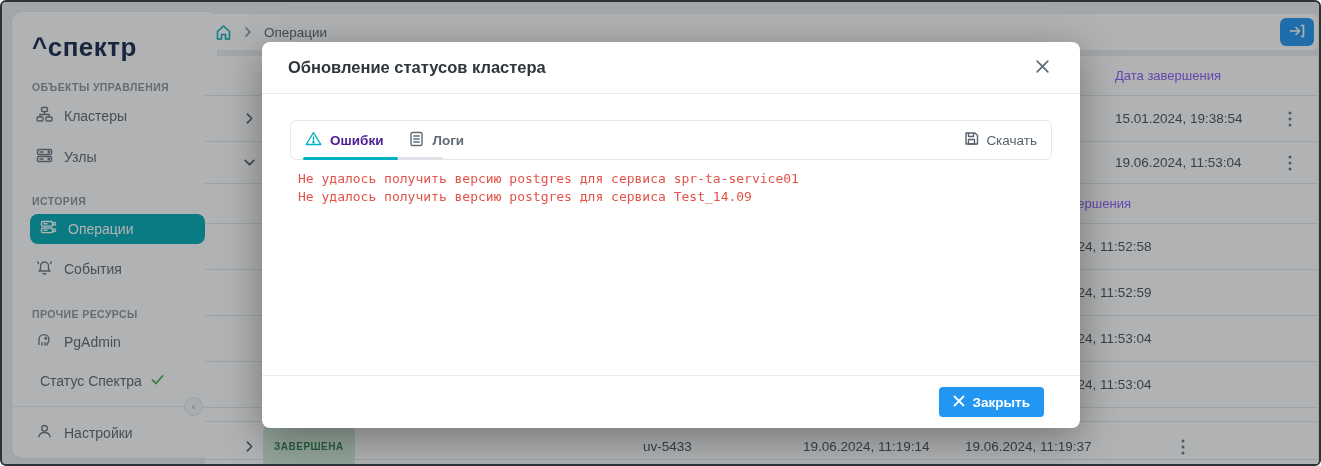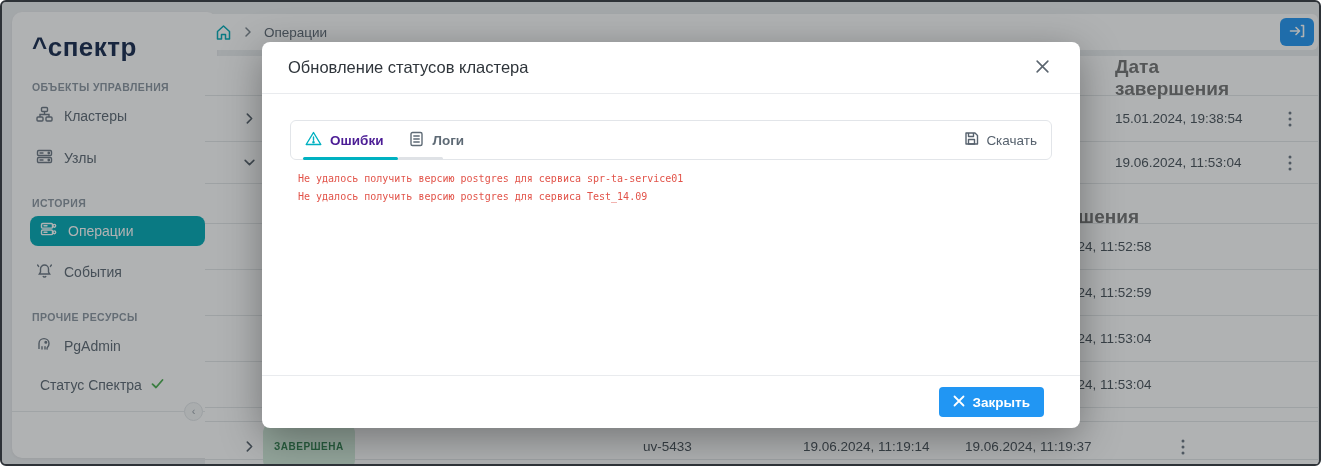--- a/index.html
+++ b/index.html
@@ -24,47 +24,47 @@
   .crumb-home { display:flex; align-items:center; cursor:pointer; }
   .crumb-sep { margin:0 10px; color:#7a848d; display:flex; align-items:center; }
   .crumb-label { color:#5d6873; font-size:13.5px; }
   .tb-spacer { flex:1; }
   .logout-btn { width:34px; height:28px; border-radius:6px; background:#2196f3; display:flex; align-items:center; justify-content:center; cursor:pointer; border:none; }
 
   
   .table-card { position:absolute; left:203px; top:54px; width:1113px; height:408px; background:#fff; }
   .trow { display:grid; grid-template-columns:58px 380px 160px 150px 150px 159px 56px; align-items:center; border-bottom:1px solid #e4e6e9; background:#fff; }
   .trow.sub { grid-template-columns:58px 290px 160px 150px 150px 160px 145px; }
-  .th { font-weight:bold; color:#737373; font-size:19px; }
+  .th { font-weight:normal; color:#8b5cf6; font-size:13px; }
   .td { color:#49525a; font-size:13.5px; }
   .c-completed { padding-left:12px; }
   .c-name { padding-left:1px; }
   .c-expand { display:flex; justify-content:center; padding-left:30px; }
   .c-kebab { display:flex; justify-content:center; }
   .h-header { height:40px; } .h-r1 { height:46px; } .h-r2 { height:42px; }
   .h-subh { height:40px; } .h-sub { height:46px; } .h-last { height:38px; }
   .spacer-strip { height:14px; border-bottom:1px solid #e4e6e9; background:#fff; }
   .badge { display:inline-block; background:#d3ecdb; color:#2f7d4c; font-size:10px; font-weight:bold; letter-spacing:.5px; padding:19px 11px; border-radius:11px; }
   .kebab { cursor:pointer; display:flex; align-items:center; justify-content:center; width:24px; height:24px; }
   .chev { cursor:pointer; display:flex; }
 
   
   .overlay { position:absolute; inset:0; background:rgba(30,33,36,0.35); z-index:10; }
   .modal { position:absolute; left:260px; top:40px; width:818px; height:386px; background:#fff; border-radius:8px; box-shadow:0 10px 40px rgba(0,0,0,.35); z-index:20; display:flex; flex-direction:column; }
   .modal-header { height:52px; display:flex; align-items:center; justify-content:space-between; padding:0 26px; border-bottom:1px solid #e9ebee; }
-  .modal-title { font-size:16.5px; font-weight:normal; color:#2f353b; }
+  .modal-title { font-size:16.5px; font-weight:bold; color:#2f353b; }
   .modal-close { background:none; border:none; cursor:pointer; color:#5c6670; font-size:18px; line-height:1; padding:4px; }
   .tabbox { position:relative; margin:26px 28px 0 28px; height:40px; border:1px solid #e2e5e9; border-radius:6px; display:flex; align-items:center; }
   .tab { display:flex; align-items:center; gap:8px; font-size:13.5px; font-weight:bold; cursor:pointer; }
   .tab-errors { margin-left:14px; color:#4c1d95; }
   .tab-logs { margin-left:26px; color:#5e6a75; }
   .download { margin-left:auto; margin-right:14px; display:flex; align-items:center; gap:7px; color:#57626e; font-size:13.5px; cursor:pointer; }
   .underline-active { position:absolute; left:12px; bottom:-1px; width:95px; height:3px; background:#00b1c1; border-radius:2px; }
   .underline-track { position:absolute; left:107px; bottom:-1px; width:45px; height:3px; background:#dfe2e6; border-radius:2px; }
-  .error-lines { margin:10px 28px 0 36px; font-family:"DejaVu Sans Mono", monospace; font-size:10px; line-height:17.5px; color:#e25349; white-space:pre; }
+  .error-lines { margin:10px 28px 0 36px; font-family:"DejaVu Sans Mono", monospace; font-size:13px; line-height:17.5px; color:#e25349; white-space:pre; }
   .modal-footer { margin-top:auto; height:53px; border-top:1px solid #e9ebee; display:flex; align-items:center; justify-content:flex-end; padding-right:36px; }
   .close-btn { display:flex; align-items:center; gap:8px; height:30px; padding:0 14px; background:#2196f3; color:#fff; border:none; border-radius:4px; font-size:13.5px; font-weight:bold; font-family:"Liberation Sans", sans-serif; cursor:pointer; }
 </style>
 </head>
 <body>
 
 <div class="screen">
 
   <nav class="sidebar">
     <div class="logo">^спектр</div>
@@ -123,20 +123,27 @@
       <span>Статус Спектра</span>
       <span><svg width="15" height="15" viewBox="0 0 15 15" fill="none" stroke="#4caf50" stroke-width="1.8" stroke-linecap="round" stroke-linejoin="round">
             <path d="M2.5 8.2 6 11.5 12.5 4"></path>
           </svg></span>
     </div>
 
     <div class="side-divider">
       <div class="collapse-btn">‹</div>
     </div>
 
+    <div class="settings">
+      <span><svg width="17" height="17" viewBox="0 0 17 17" fill="none" stroke="#6b7682" stroke-width="1.4">
+            <circle cx="8.5" cy="5.3" r="2.8"></circle>
+            <path d="M2.8 14.3a5.8 5.8 0 0 1 11.4 0"></path>
+          </svg></span>
+      <span>Настройки</span>
+    </div>
   </nav>
 
   <header class="topbar">
     <span class="crumb-home">
         <svg width="17" height="17" viewBox="0 0 17 17" fill="none" stroke="#00a9b5" stroke-width="1.5" stroke-linejoin="round">
           <path d="M2.5 7.5 8.5 2l6 5.5V15h-4v-4.5h-4V15h-4z"></path>
         </svg>
       </span>
     <span class="crumb-sep">
         <svg width="12" height="12" viewBox="0 0 12 12" fill="none" stroke="#7a848d" stroke-width="1.5" stroke-linecap="round" stroke-linejoin="round">

